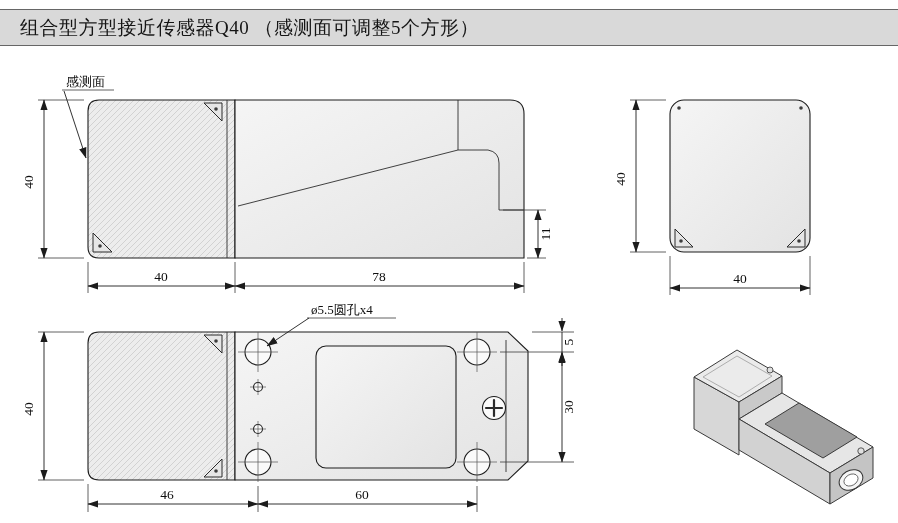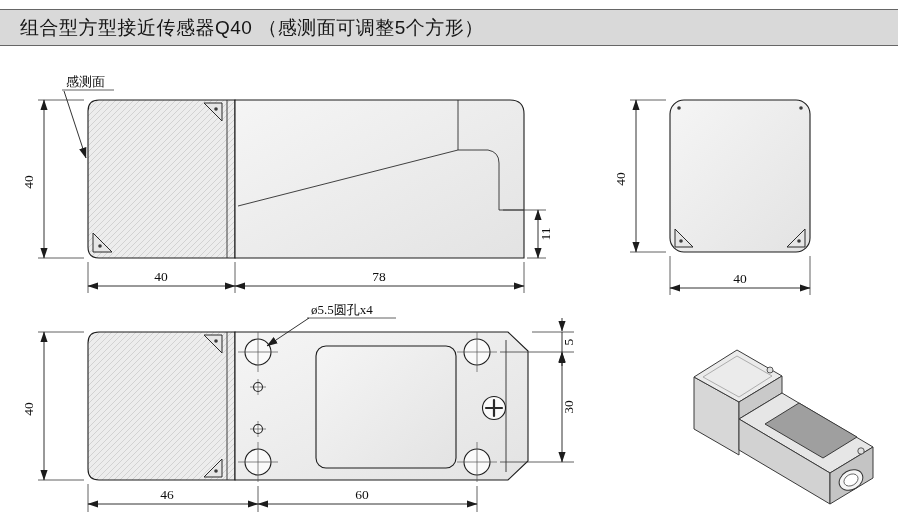--- a/index.html
+++ b/index.html
@@ -2,21 +2,21 @@
 <html><head>
 <meta charset="utf-8">
 <style>
   html,body{margin:0;padding:0;background:#fff;}
   .stage{position:relative;width:898px;height:523px;background:#fff;overflow:hidden;
          font-family:"Liberation Sans","DejaVu Sans",sans-serif;}
   .header{position:absolute;left:0;top:9px;width:898px;height:37px;background:#d9d9d9;
           border-top:1px solid #666;border-bottom:1px solid #666;box-sizing:border-box;
           display:flex;align-items:center;}
   .title{margin-left:20px;font-size:19px;color:#151515;letter-spacing:.5px;
-         font-family:Liberation Sans, sans-serif;}
+         font-family:Liberation Serif, serif;}
   svg.drawing{position:absolute;left:0;top:0;}
   .part{fill:url(#faceGrad);stroke:#1d1d1d;stroke-width:1.1;}
   .part-hatch{fill:url(#hatch);stroke:#1d1d1d;stroke-width:1.1;}
   .iline{stroke:#2c2c2c;stroke-width:.9;fill:none;}
   .ext{stroke:#3a3a3a;stroke-width:.8;fill:none;}
   .dim{stroke:#1c1c1c;stroke-width:.9;fill:none;}
   .cl{stroke:#555;stroke-width:.7;fill:none;}
   .clip{fill:#e6e6e6;stroke:#2a2a2a;stroke-width:1;stroke-linejoin:round;}
   .hole{fill:#fafafa;stroke:#1d1d1d;stroke-width:1.1;}
   .dot{fill:#3d3d3d;stroke:none;}

